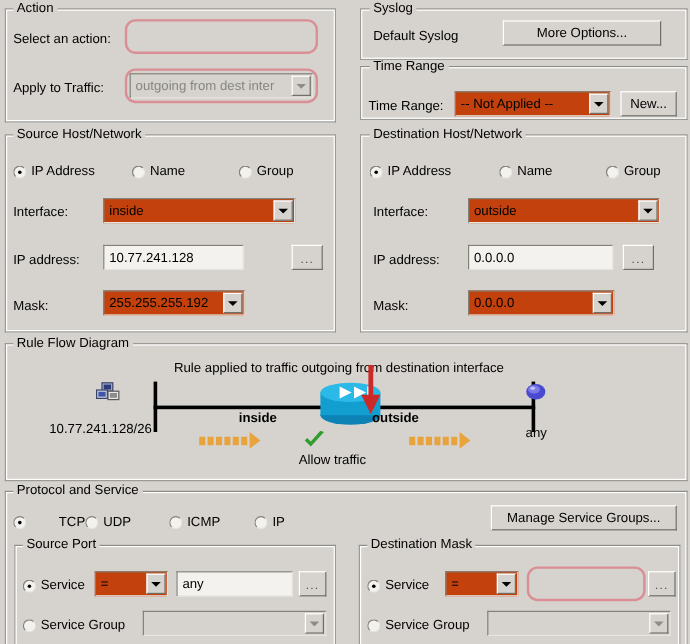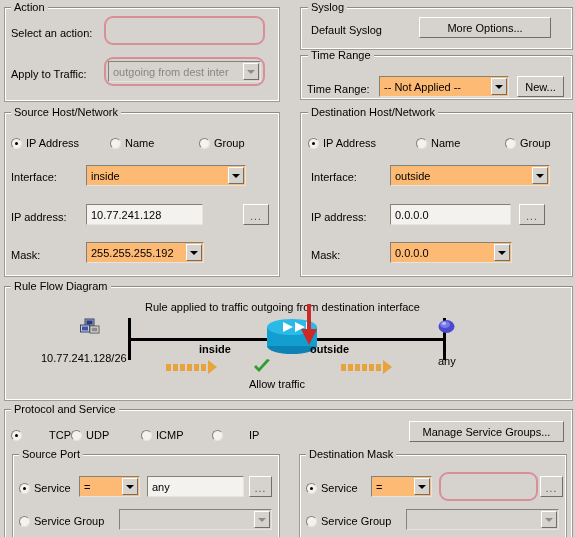--- a/index.html
+++ b/index.html
@@ -24,21 +24,21 @@
   .lbl{position:absolute;font-size:11px;color:#000;white-space:nowrap;line-height:12px;}
 
   
   .tf{position:absolute;background:#f4f2ee;border:1px solid;
       border-color:#828279 #e6e4df #e6e4df #828279;
       box-sizing:border-box;overflow:hidden;}
   .tf > span{position:absolute;left:4px;top:50%;transform:translateY(-50%);
       font-size:11px;white-space:nowrap;}
 
   
-  .combo{position:absolute;background:#fdba74;border:1px solid;
+  .combo{position:absolute;background:#c2410c;border:1px solid;
       border-color:#828279 #e6e4df #e6e4df #828279;box-sizing:border-box;}
   .combo .ctext{position:absolute;left:4px;top:50%;transform:translateY(-50%);
       font-size:11px;white-space:nowrap;overflow:hidden;}
   .combo .arrowbtn{position:absolute;right:1px;top:1px;bottom:1px;width:16px;
       background:#d6d3ce;border:1px solid;
       border-color:#ffffff #6f6f6a #6f6f6a #ffffff;box-sizing:border-box;}
   .combo .arrowbtn::after{content:"";position:absolute;left:50%;top:50%;
       margin-left:-4px;margin-top:-2px;
       border-left:4px solid transparent;border-right:4px solid transparent;
       border-top:4px solid #000;}
@@ -259,21 +259,21 @@
     <span>TCP</span>
   </div>
   <div class="radio" style="left:71px;top:429px;">
     <span class="dot"></span>
     <span>UDP</span>
   </div>
   <div class="radio" style="left:141px;top:429px;">
     <span class="dot"></span>
     <span>ICMP</span>
   </div>
-  <div class="radio" style="left:212px;top:429px;gap:22px;">
+  <div class="radio" style="left:212px;top:429px;">
     <span class="dot"></span>
     <span>IP</span>
   </div>
 
   <div class="btn" style="left:409px;top:421px;width:155px;height:21px;">Manage Service Groups...</div>
 
   <div class="group" style="left:12px;top:454px;width:266px;height:83px;"></div>
   <div class="legend" style="left:19px;top:449px;">Source Port</div>
 
   <div class="radio on" style="left:19px;top:482px;">

